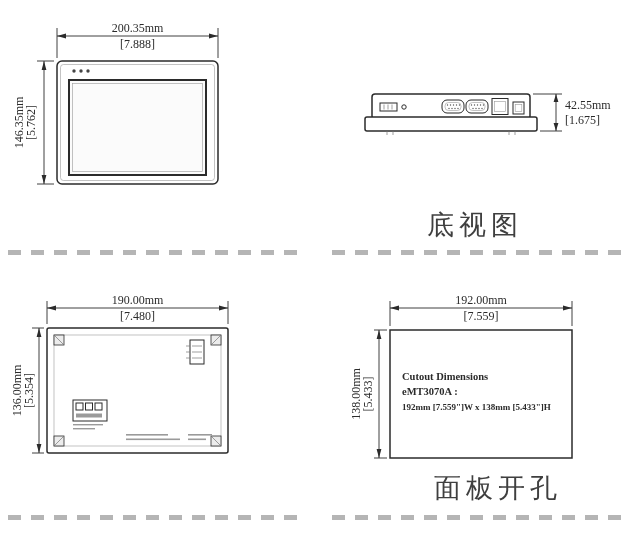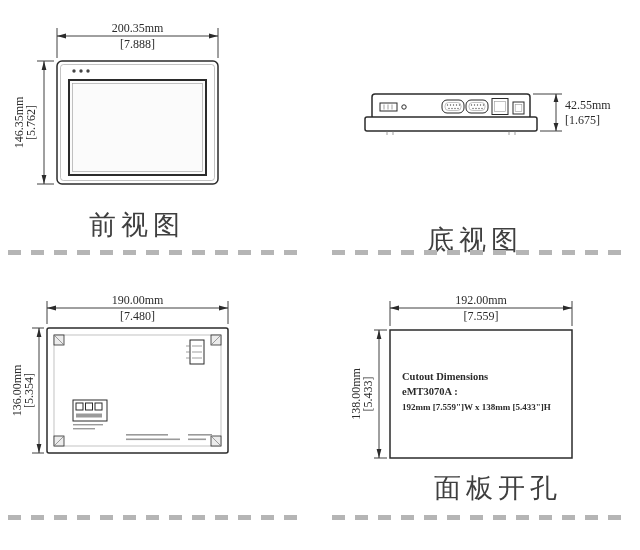--- a/index.html
+++ b/index.html
@@ -55,21 +55,20 @@
     <g>
       <rect class="body" x="47" y="47" width="161" height="123" rx="5"></rect>
       <rect class="thin" x="50.5" y="50.5" width="154" height="116" rx="3"></rect>
       <rect class="screen" x="59" y="66" width="137" height="95"></rect>
       <rect class="thin" x="62.5" y="69.5" width="130" height="88"></rect>
       <circle class="led" cx="64" cy="57" r="1.7"></circle>
       <circle class="led" cx="71" cy="57" r="1.7"></circle>
       <circle class="led" cx="78" cy="57" r="1.7"></circle>
     </g>
   </svg>
-  <div class="label" style="left:40px; top:207px; width:194px;">前视图</div>
   <div class="divider" style="left:8px; top:250px; width:298px;"></div>
 
   <svg class="view" style="left:330px; top:14px;" width="310" height="196" viewBox="0 0 310 196">
     <g>
 
       <rect class="body" x="42" y="80" width="158" height="25" rx="3"></rect>
 
       <rect class="body" x="35" y="103" width="172" height="14" rx="2"></rect>
 
       <path class="hair" d="M57,117 v4 M63,117 v4 M179,117 v4 M185,117 v4"></path>
@@ -118,21 +117,21 @@
     <g class="dim">
       <line x1="203" y1="80" x2="232" y2="80"></line>
       <line x1="210" y1="117" x2="232" y2="117"></line>
       <line x1="226" y1="80" x2="226" y2="117"></line>
       <polygon points="226,80 223.6,88 228.4,88"></polygon>
       <polygon points="226,117 223.6,109 228.4,109"></polygon>
       <text x="235" y="95">42.55mm</text>
       <text x="235" y="110">[1.675]</text>
     </g>
   </svg>
-  <div class="label" style="left:380px; top:207px; width:190px;margin-top:15px;">底视图</div>
+  <div class="label" style="left:380px; top:207px; width:190px;">底视图</div>
   <div class="divider" style="left:332px; top:250px; width:292px;"></div>
 
   <svg class="view" style="left:10px; top:288px;" width="310" height="226" viewBox="0 0 310 226">
 
     <g class="dim">
       <line x1="37" y1="36" x2="37" y2="13"></line>
       <line x1="218" y1="36" x2="218" y2="13"></line>
       <line x1="37" y1="20" x2="218" y2="20"></line>
       <polygon points="37,20 46,17.6 46,22.4"></polygon>
       <polygon points="218,20 209,17.6 209,22.4"></polygon>

